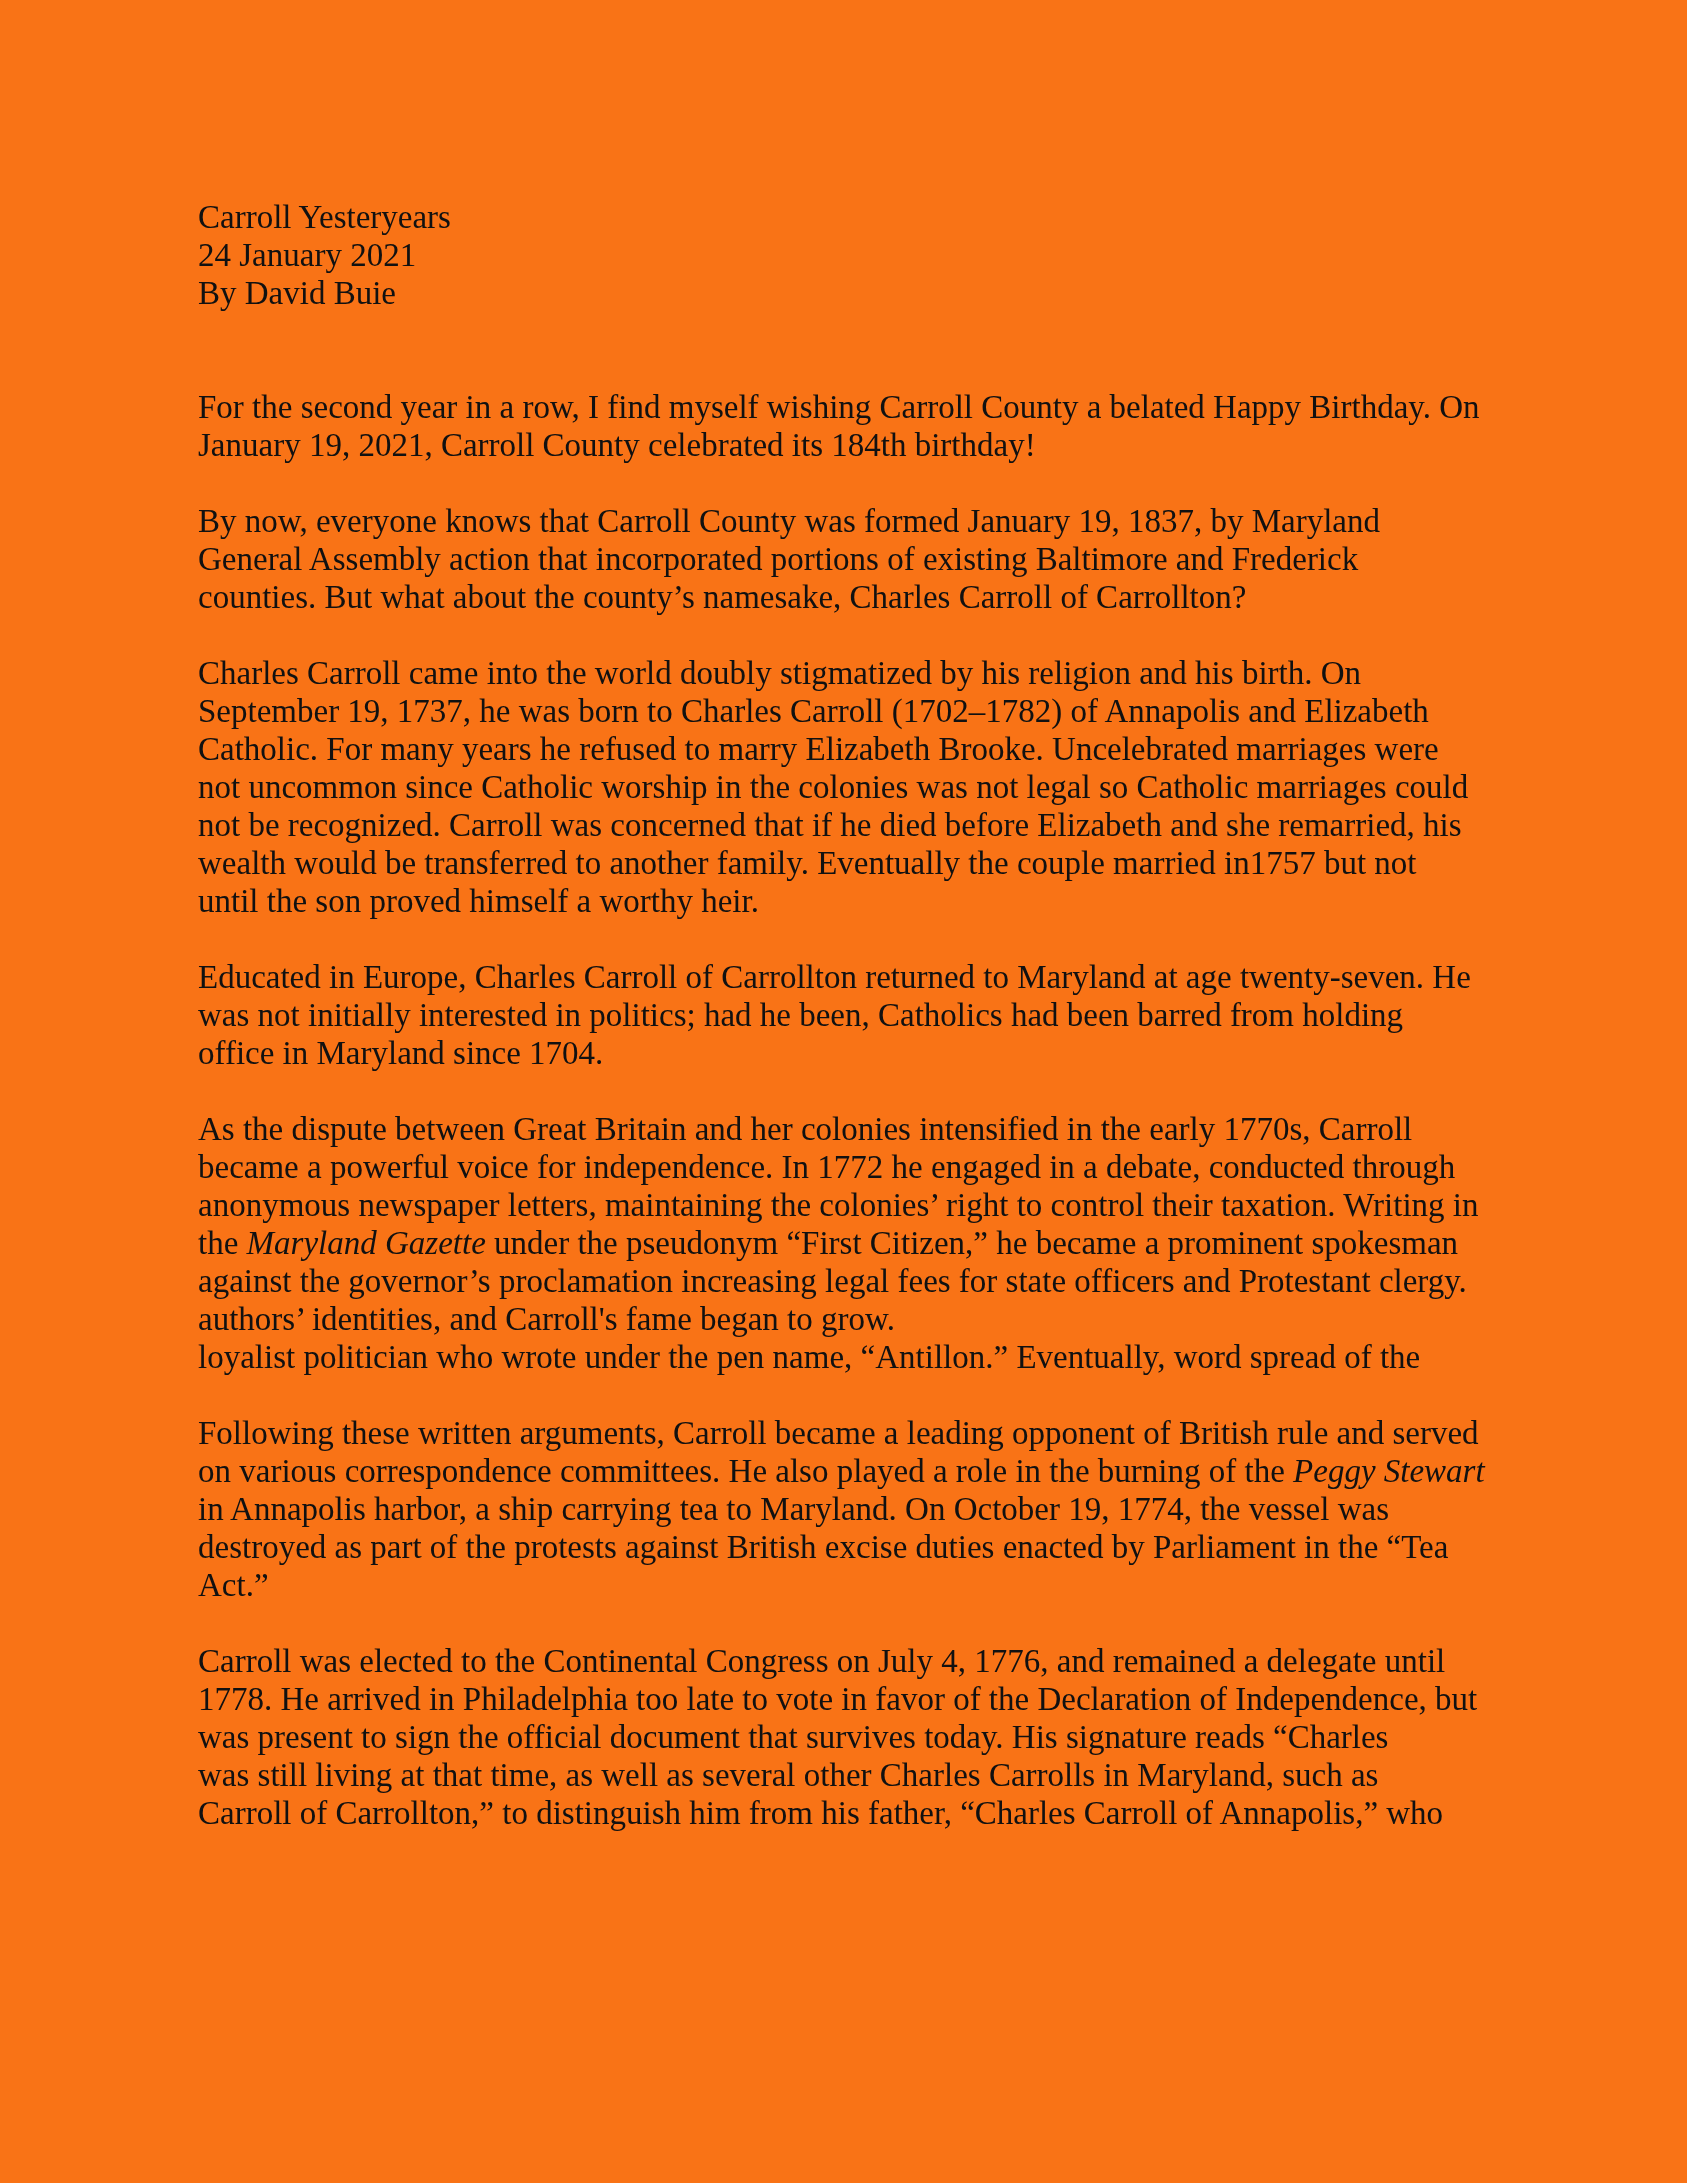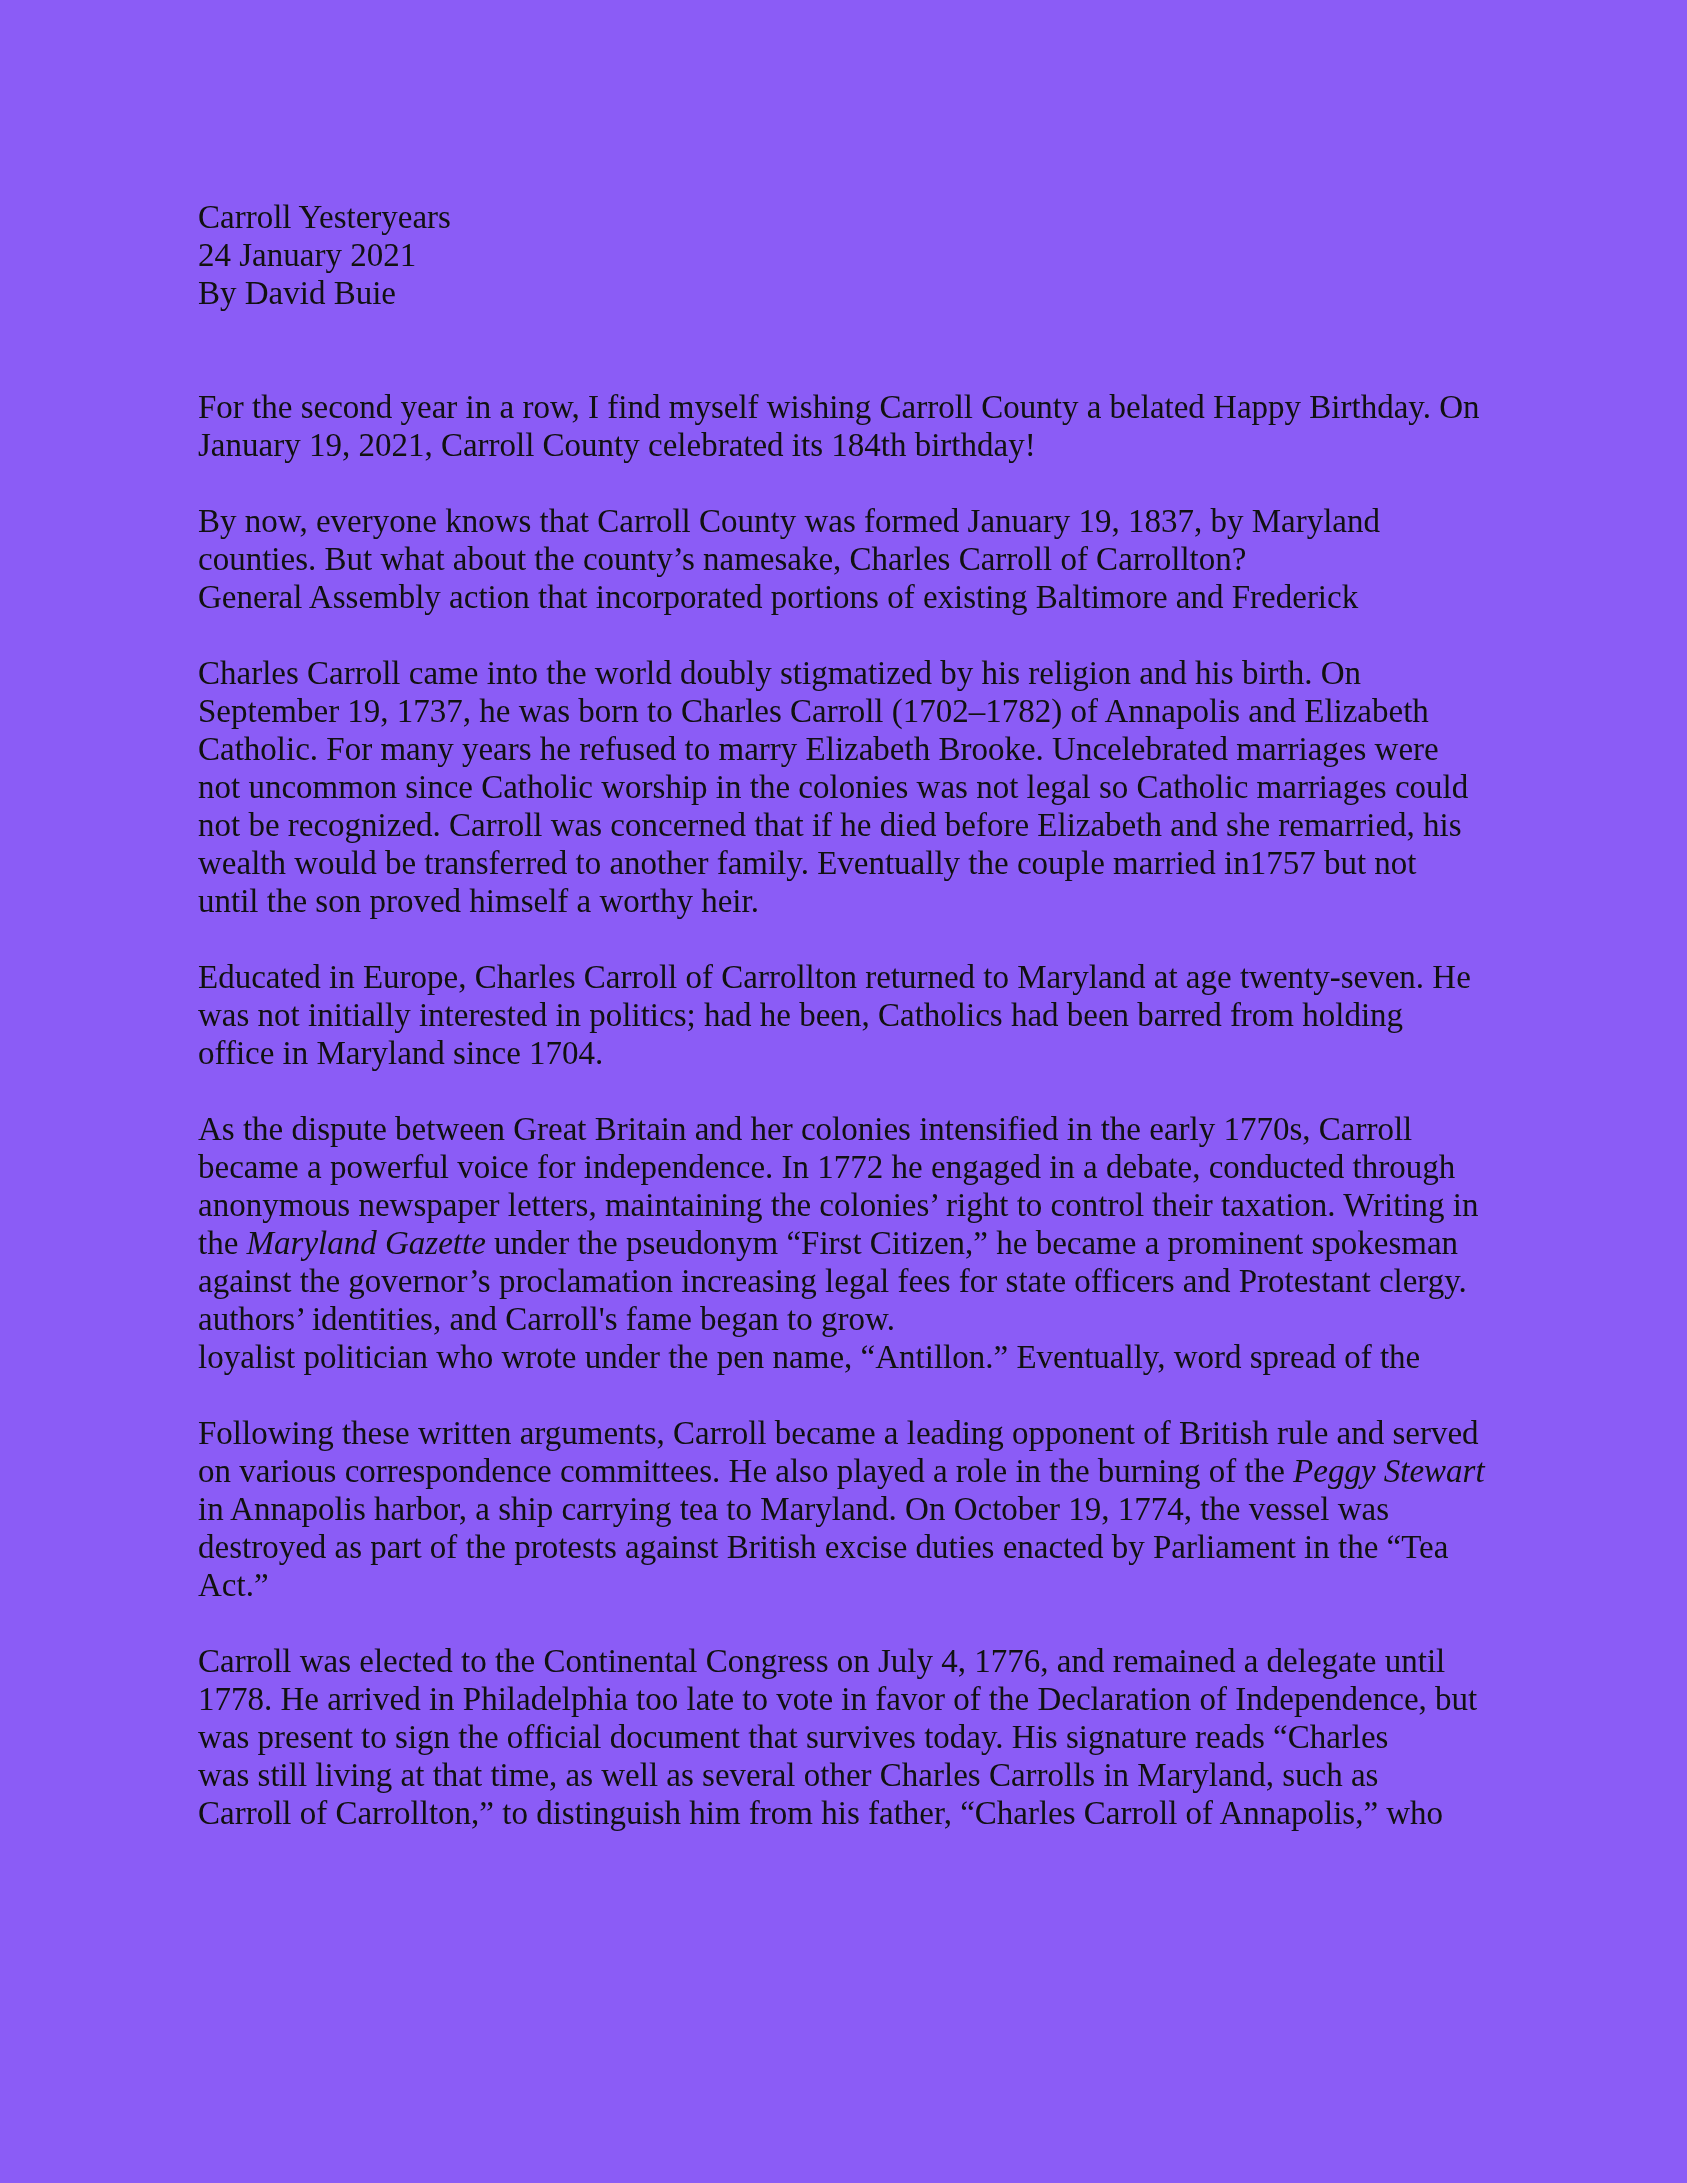--- a/index.html
+++ b/index.html
@@ -1,18 +1,18 @@
 <!DOCTYPE html>
 <html style="font-size:11.2px"><head>
 <meta charset="utf-8">
 <style>
   html, body { margin: 0; padding: 0; background: #ffffff; }
   body { width: 1687px; height: 2183px; position: relative; overflow: hidden; }
   .page {
-    position: absolute; left: 0; top: 0; width: 1687px; height: 2183px; background: #8b5cf6;
+    position: absolute; left: 0; top: 0; width: 1687px; height: 2183px; background: #f97316;
   }
   .textblock {
     position: absolute; left: 198px; top: 198px; width: 1336px;
     font-family: "Liberation Serif", "DejaVu Serif", serif;
     font-size: 33px; color: #111111;
   }
   .line {
     height: 38px; line-height: 38px; white-space: nowrap;
   }
   .line.blank { height: 38px; }
@@ -29,22 +29,22 @@
     <div class="line blank"></div>
     <div class="line blank"></div>
     <div id="paragraphs">
         <div>
           <div class="line"><span>For the second year in a row, I find myself wishing Carroll County a belated Happy Birthday. On</span></div>
           <div class="line"><span>January 19, 2021, Carroll County celebrated its 184th birthday!</span></div>
         </div>
         <div class="line blank"></div>
         <div>
           <div class="line"><span>By now, everyone knows that Carroll County was formed January 19, 1837, by Maryland</span></div>
+          <div class="line"><span>General Assembly action that incorporated portions of existing Baltimore and Frederick</span></div>
           <div class="line"><span>counties. But what about the county’s namesake, Charles Carroll of Carrollton?</span></div>
-          <div class="line"><span>General Assembly action that incorporated portions of existing Baltimore and Frederick</span></div>
         </div>
         <div class="line blank"></div>
         <div>
           <div class="line"><span>Charles Carroll came into the world doubly stigmatized by his religion and his birth. On</span></div>
           <div class="line"><span>September 19, 1737, he was born to Charles Carroll (1702–1782) of Annapolis and Elizabeth</span></div>
           <div class="line"><span>Catholic. For many years he refused to marry Elizabeth Brooke. Uncelebrated marriages were</span></div>
           <div class="line"><span>not uncommon since Catholic worship in the colonies was not legal so Catholic marriages could</span></div>
           <div class="line"><span>not be recognized. Carroll was concerned that if he died before Elizabeth and she remarried, his</span></div>
           <div class="line"><span>wealth would be transferred to another family. Eventually the couple married in1757 but not</span></div>
           <div class="line"><span>until the son proved himself a worthy heir.</span></div>

